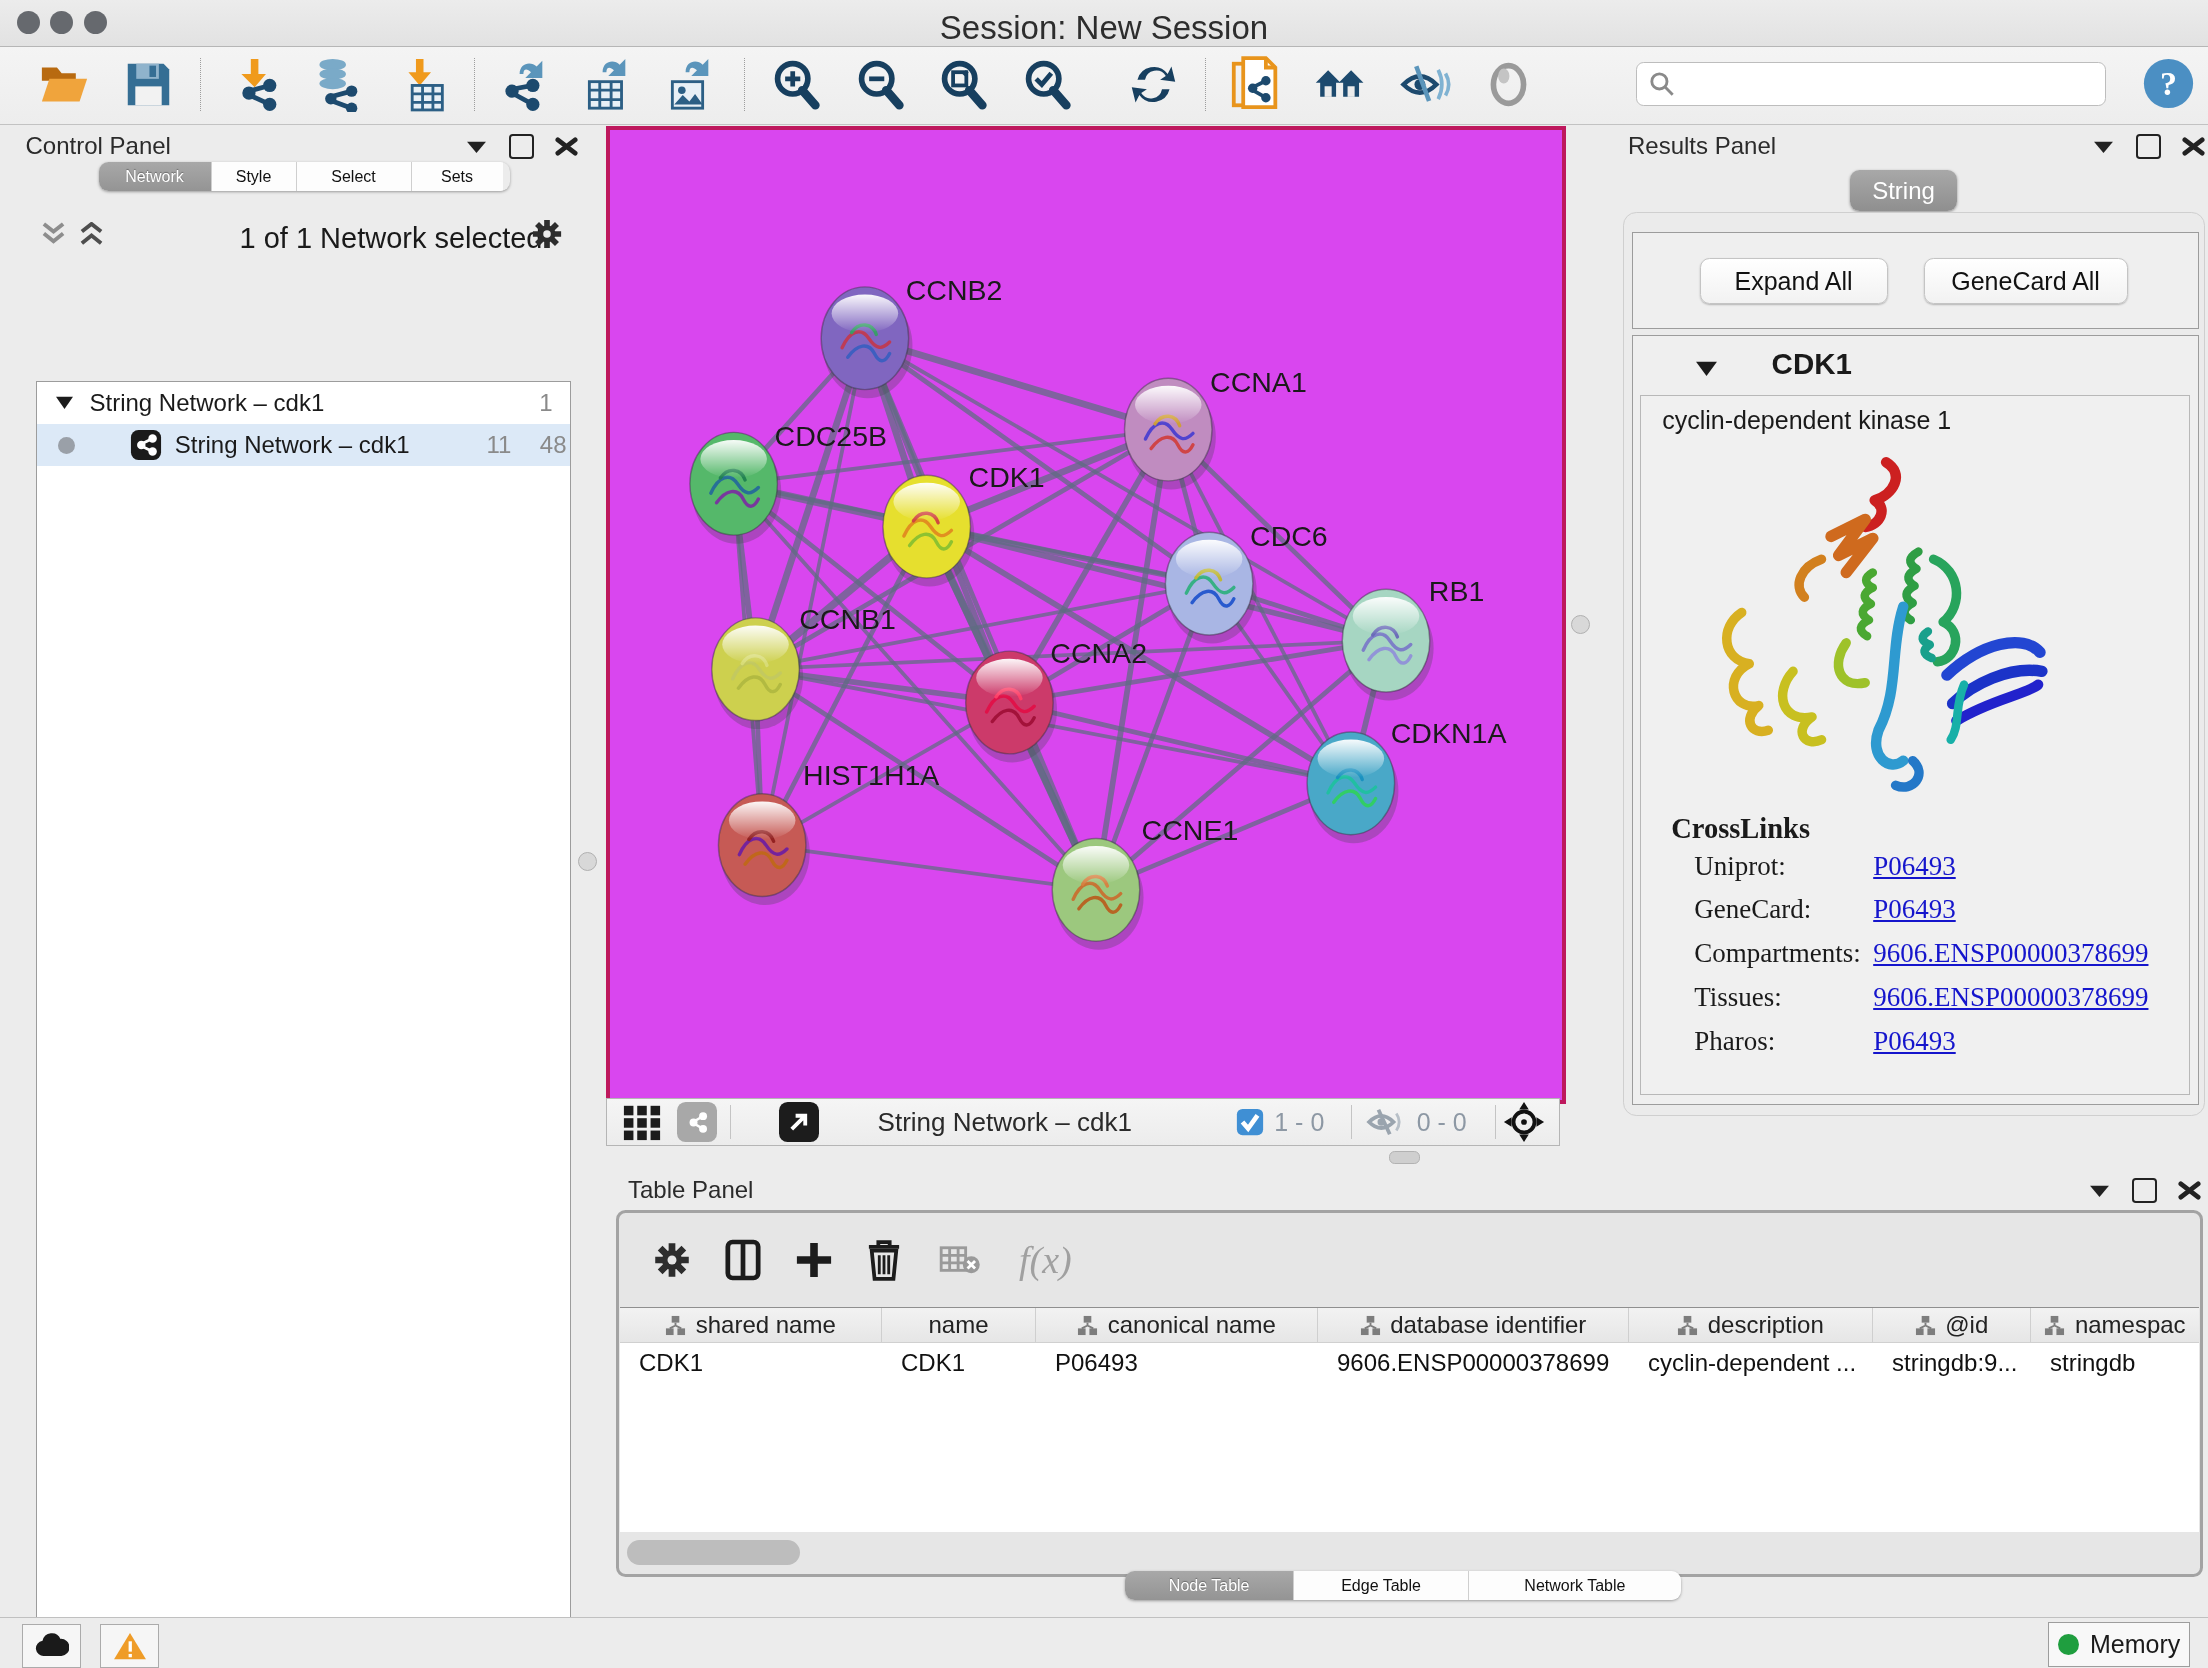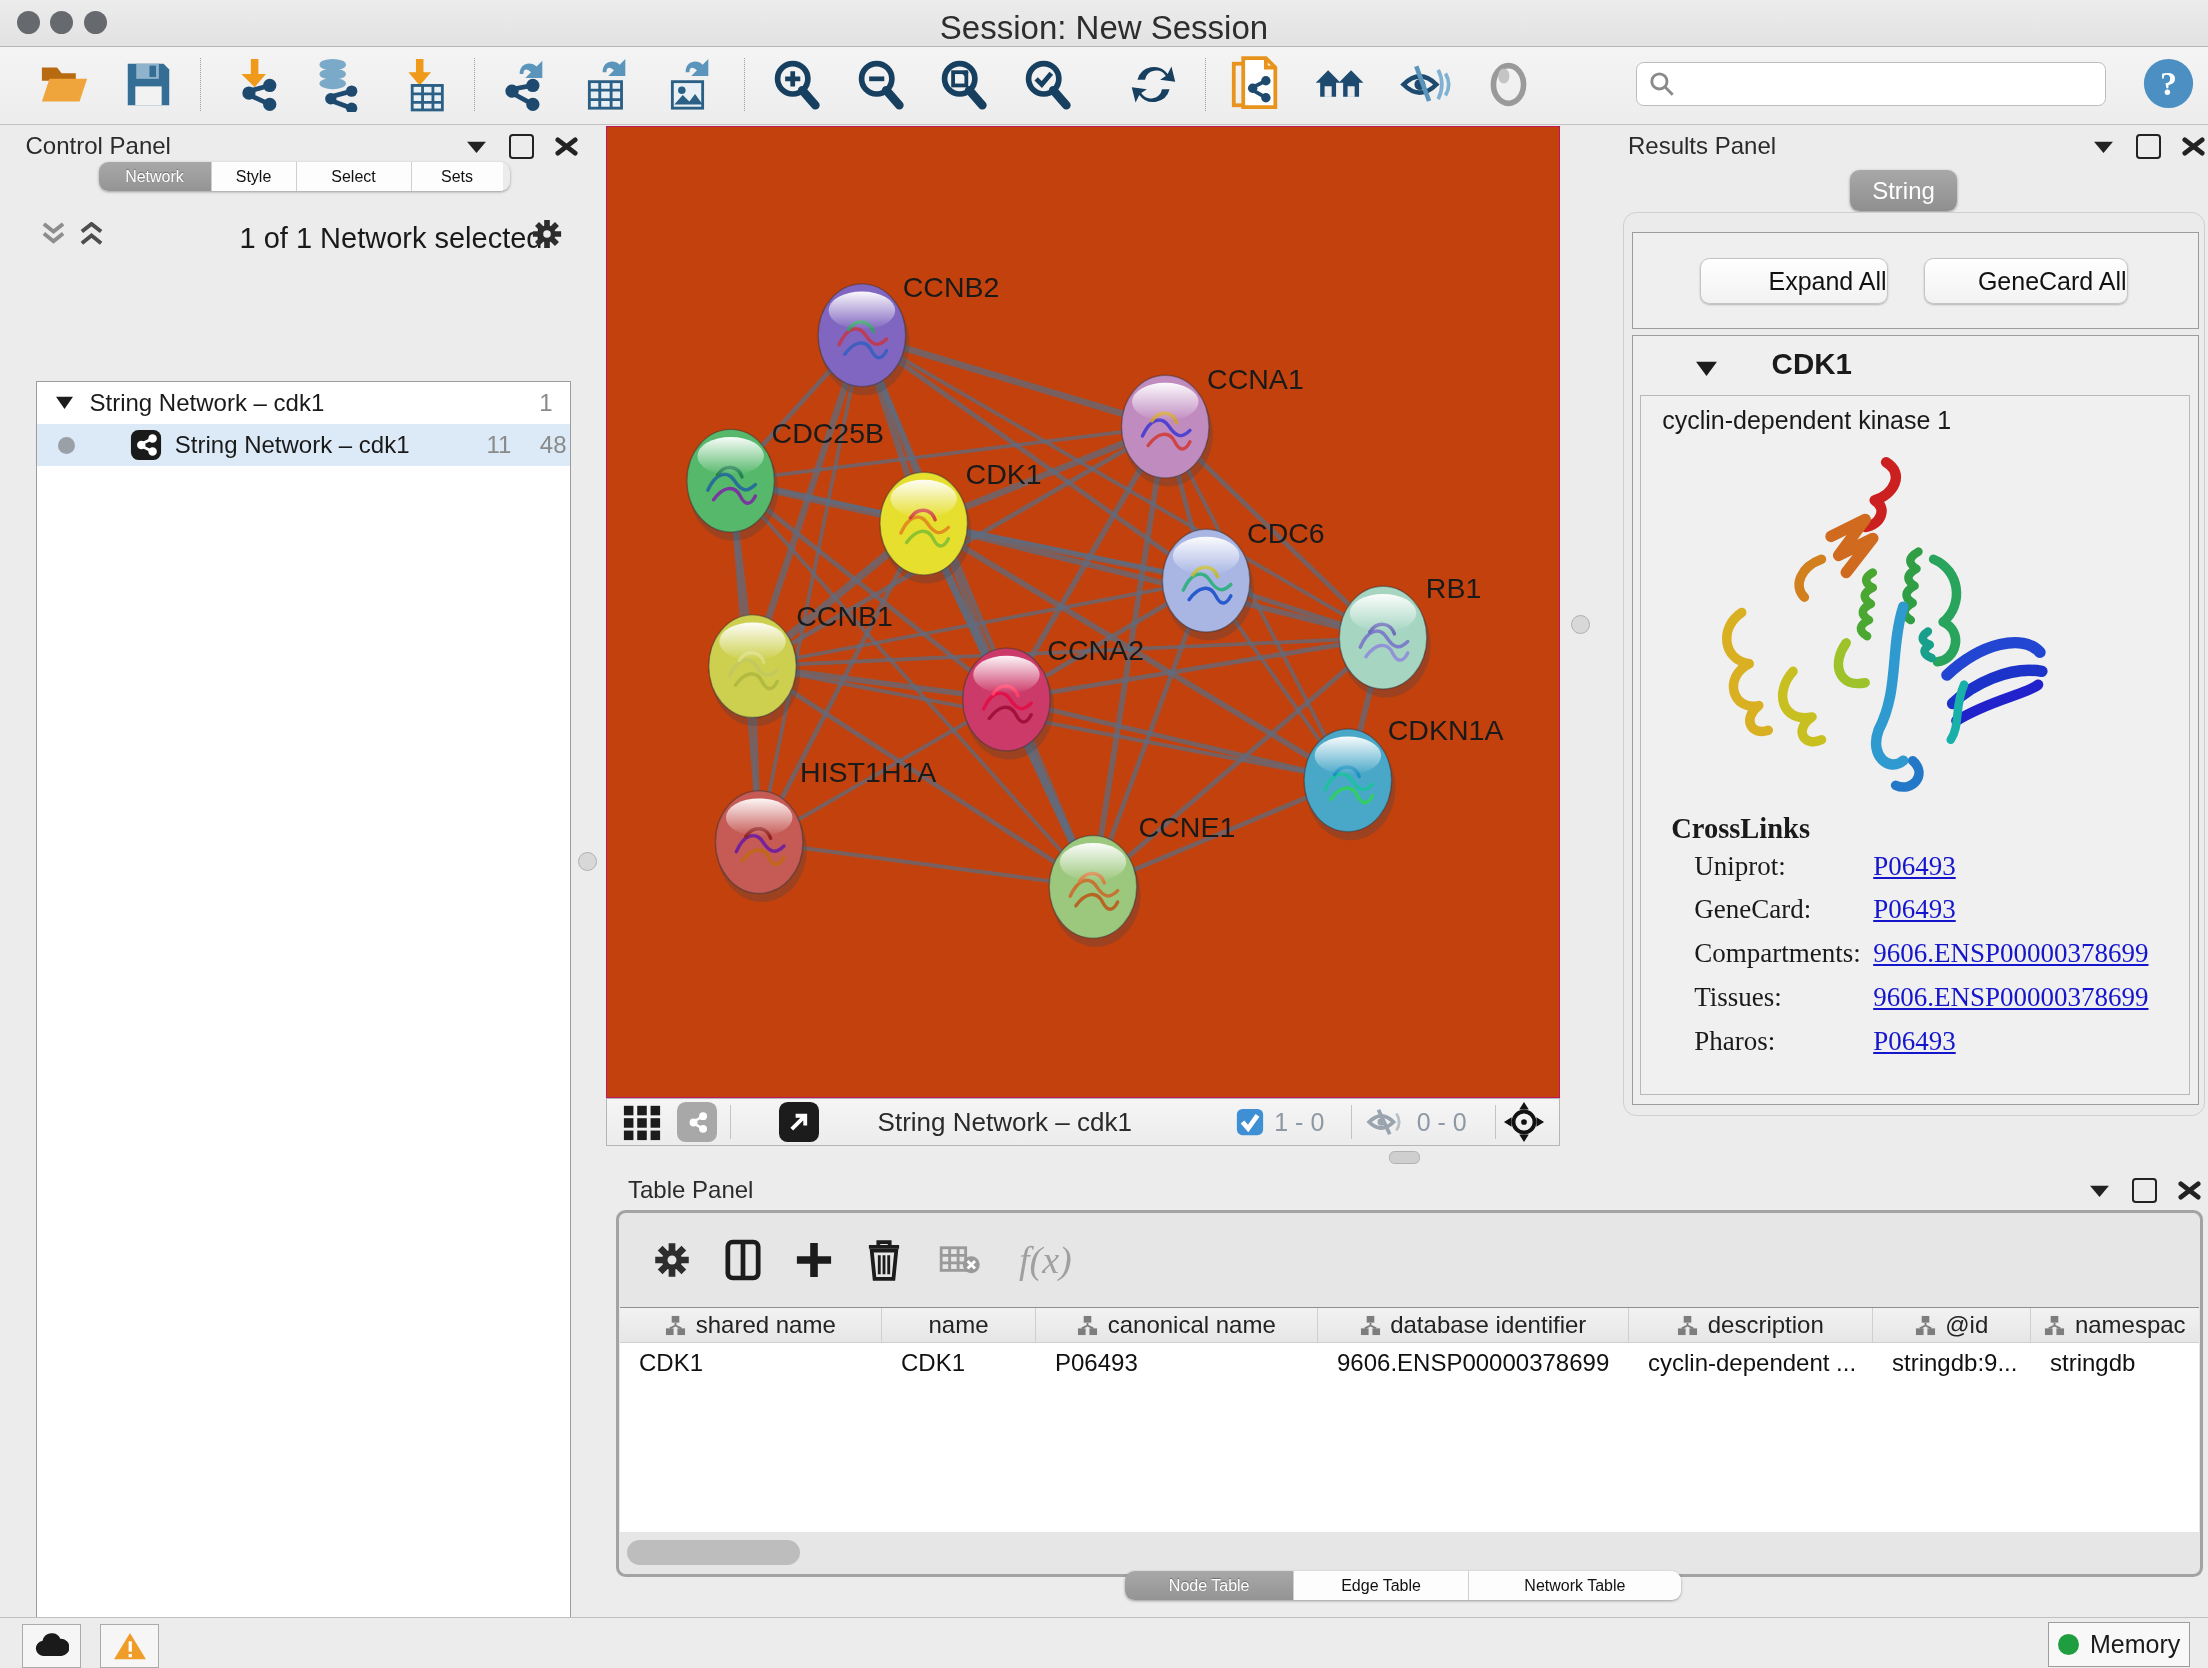--- a/index.html
+++ b/index.html
@@ -39,34 +39,34 @@
   .seg .tab.sel{background:linear-gradient(#a8a8a8,#949494);color:#fff;text-shadow:0 -1px 1px rgba(0,0,0,.35);}
 
   
   .list-box{left:26px;top:257px;width:533px;height:1314px;background:#fff;border:1.9px solid #9c9c9c;}
   .coll-row{position:absolute;left:0;top:3.8px;width:100%;height:34px;display:flex;align-items:center;font-size:24px;}
   .net-row{position:absolute;left:0;top:42px;width:100%;height:42px;background:#dce9f7;
     display:flex;align-items:center;font-size:24px;}
   .cnt{color:#8a8a8a;}
 
   
-  .net-canvas{left:606px;top:126px;width:952px;height:970px;background:#c2410c;border:1px solid #be185d;}
+  .net-canvas{left:606px;top:126px;width:952px;height:970px;background:#d946ef;border:4px solid #be185d;}
   .net-status{left:606px;top:1098px;width:952px;height:46px;background:linear-gradient(#f5f5f5,#ececec);
     border:1px solid #b5b5b5;display:flex;align-items:center;}
   .ns-sep{height:34px;border-left:1px solid #c4c4c4;margin:0 13.3px;}
   .tile{width:40px;height:40px;border-radius:8.6px;display:flex;align-items:center;justify-content:center;}
   .handle-dot{width:17px;height:17px;border-radius:50%;background:#d8d8d8;border:1px solid #b0b0b0;}
   .hsplit-pill{left:1389px;top:1151px;width:28.5px;height:10.5px;border-radius:5.7px;background:#cfcfcf;border:1px solid #b2b2b2;}
 
   
   .rp-pane{left:1623px;top:212px;width:580px;height:902px;background:#ebebeb;
     border:1px solid #cfcfcf;border-radius:13.3px;}
   .rp-box{position:absolute;background:#efefef;border:1.9px solid #9c9c9c;}
   .btn{background:linear-gradient(#ffffff,#f2f2f2);border:1px solid #c4c4c4;border-radius:9.5px;
-    font-size:25px;color:#111;text-align:right;box-shadow:0 1px 1.9px rgba(0,0,0,.25);}
+    font-size:25px;color:#111;text-align:center;box-shadow:0 1px 1.9px rgba(0,0,0,.25);}
   .cdk-inner{position:absolute;left:7.6px;top:59px;right:7.6px;bottom:9.5px;background:#f0f0f0;border:1px solid #b8b8b8;}
   .serif{font-family:"Liberation Serif",serif;}
   .xlink{color:#1515cc;text-decoration:underline;}
   .xl-row{position:absolute;font-size:27px;}
 
   
   .tp-frame{left:616px;top:1210px;width:1581px;height:361px;background:#e6e6e6;border:3px solid #a3a3a3;border-radius:9.5px;}
   .tp-toolbar{position:absolute;left:0;top:0;width:100%;height:93px;display:flex;align-items:center;}
   .tp-table{position:absolute;left:1px;top:94px;width:1579px;height:224px;background:#fff;border-top:1.9px solid #8f8f8f;}
   .th-row{position:absolute;left:0;top:0;width:100%;height:34px;background:linear-gradient(#f2f2f2,#e6e6e6);

